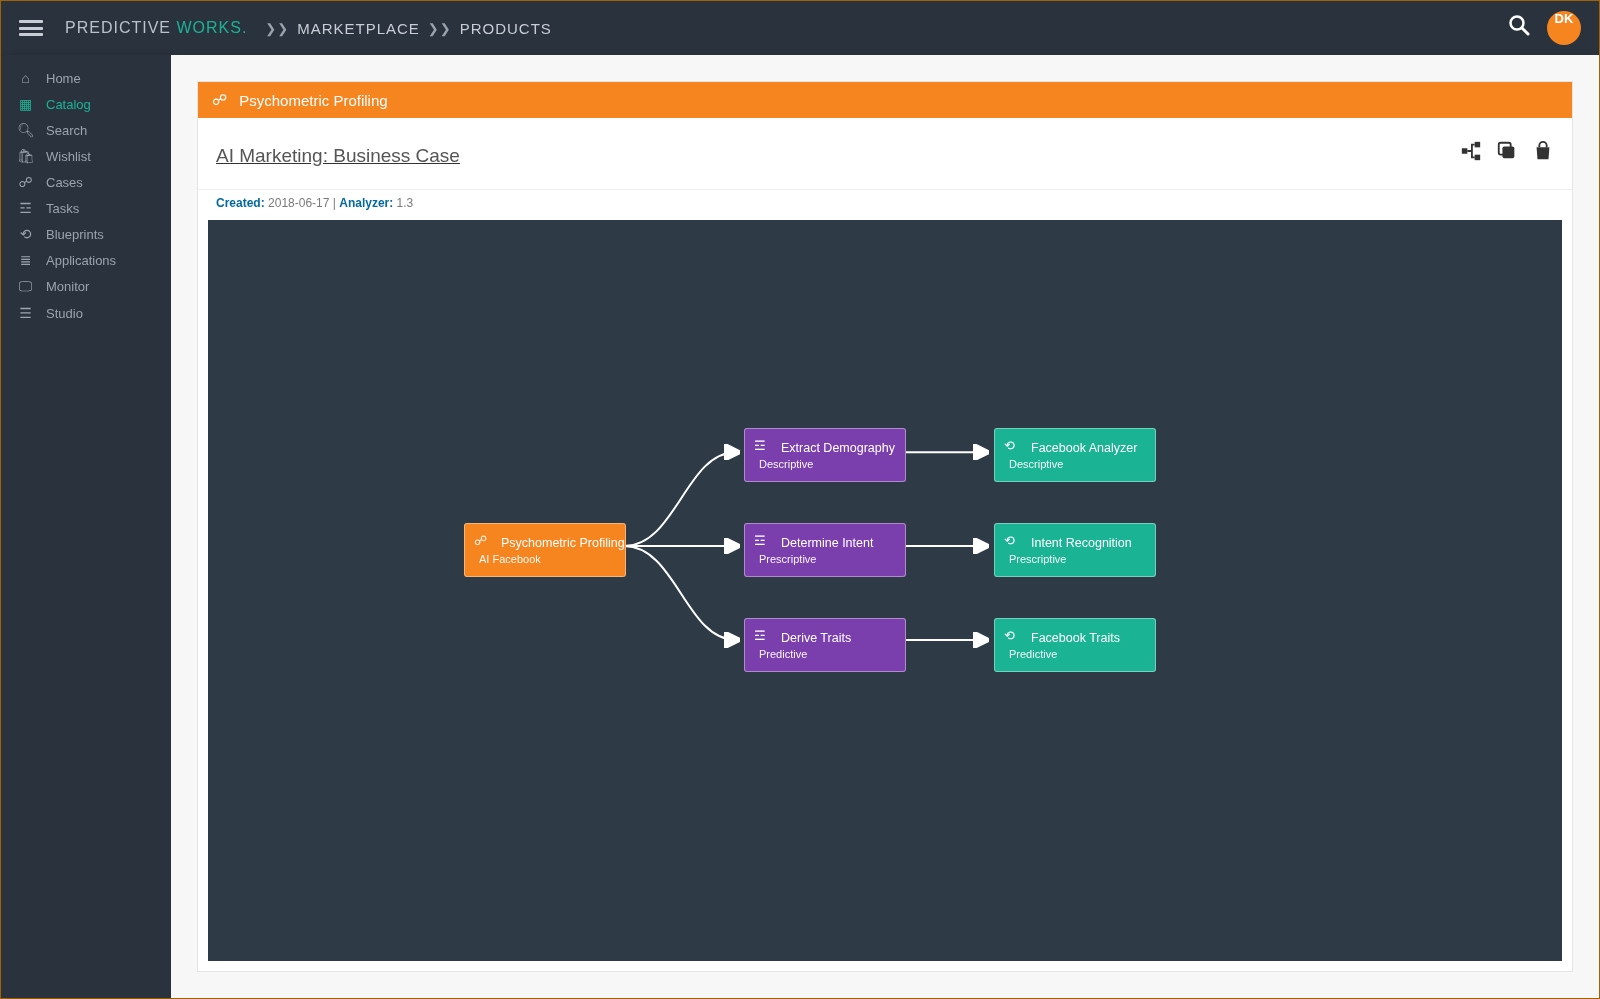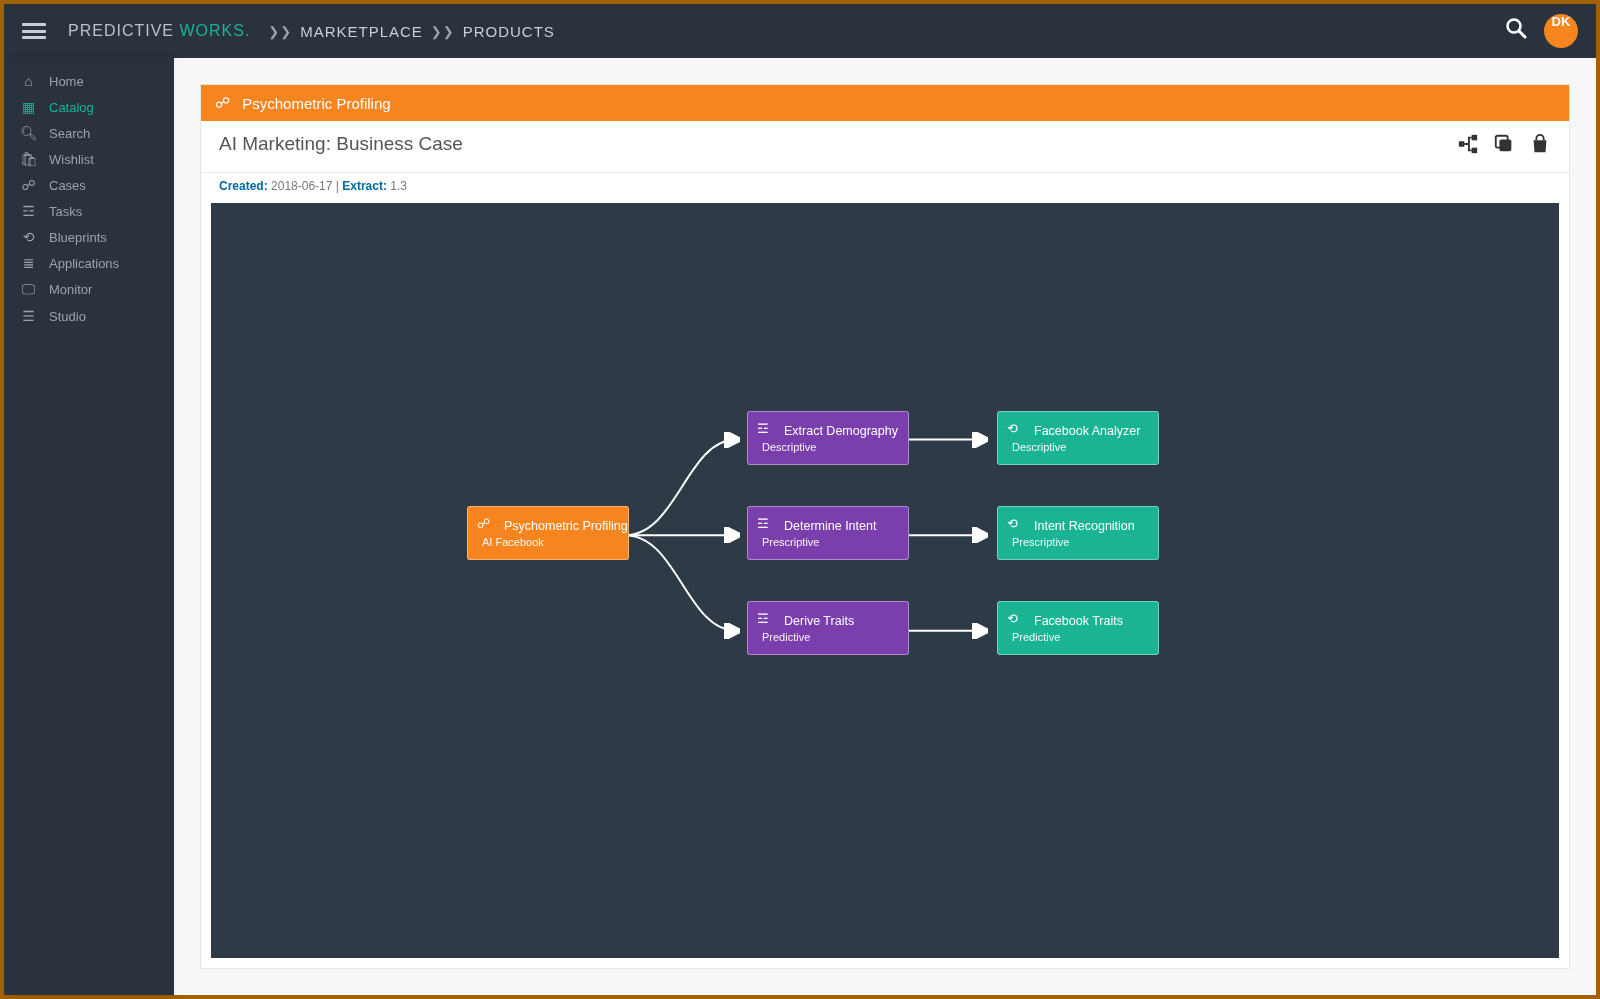--- a/index.html
+++ b/index.html
@@ -9,21 +9,21 @@
     background: #ffffff;
     color: #333;
     width: 1600px;
     height: 999px;
     overflow: hidden;
   }
   .frame {
     position: relative;
     width: 100%;
     height: 100%;
-    border: 4px solid #a16207;
+    border: 1px solid #a16207;
   }
 
   
   .topbar {
     display: flex;
     align-items: center;
     height: 54px;
     background: #2a323d;
     color: #c8ced6;
     padding: 0 18px;
@@ -68,22 +68,23 @@
   .card {
     background:#fff; height:100%; display:flex; flex-direction:column;
     border:1px solid #e5e5e5;
   }
   .card-banner {
     background:#f6841f; color:#fff; padding:9px 14px; display:flex; align-items:center; gap:12px;
     font-size:15px;
   }
   .card-banner .banner-icon { font-size:15px; }
   .card-title-row {
-    display:flex; align-items:flex-start; padding:12px 18px;
+    display:flex; align-items:flex-end; padding:22px 18px;
     border-bottom:1px solid #eee;
+    text-decoration:underline;
   }
   .card-title { font-size:19px; color:#555; font-weight:400; }
   .title-actions { margin-left:auto; display:flex; gap:14px; }
   .title-actions span { font-size:20px; color:#333; cursor:pointer; }
   .meta-row {
     padding:6px 18px 10px; font-size:12px; color:#7a7a7a;
   }
   .meta-row b { color:#0369a1; font-weight:600; }
 
   .diagram-wrap { flex:1; padding:0 10px 10px; }
@@ -214,21 +215,21 @@
                 <path d="M5 8 H19 L18 21 H6 Z" fill="#333"></path>
                 <path d="M8 8 V6 a4 4 0 0 1 8 0 V8" stroke="#333" stroke-width="2" fill="none"></path>
               </svg>
           </span>
         </div>
       </div>
       <div class="meta-row">
         <b>Created:</b>
         <span>2018-06-17</span>
         <span> | </span>
-        <b>Extract:</b>
+        <b>Analyzer:</b>
         <span>1.3</span>
       </div>
 
       <div class="diagram-wrap">
         <div class="diagram">
           <svg class="edges" viewBox="0 0 1360 750" preserveAspectRatio="none">
             <defs>
               <marker id="ah" markerWidth="8" markerHeight="8" refX="6" refY="4" orient="auto">
                 <path d="M0,0 L8,4 L0,8 Z" class="arrow"></path>
               </marker>

